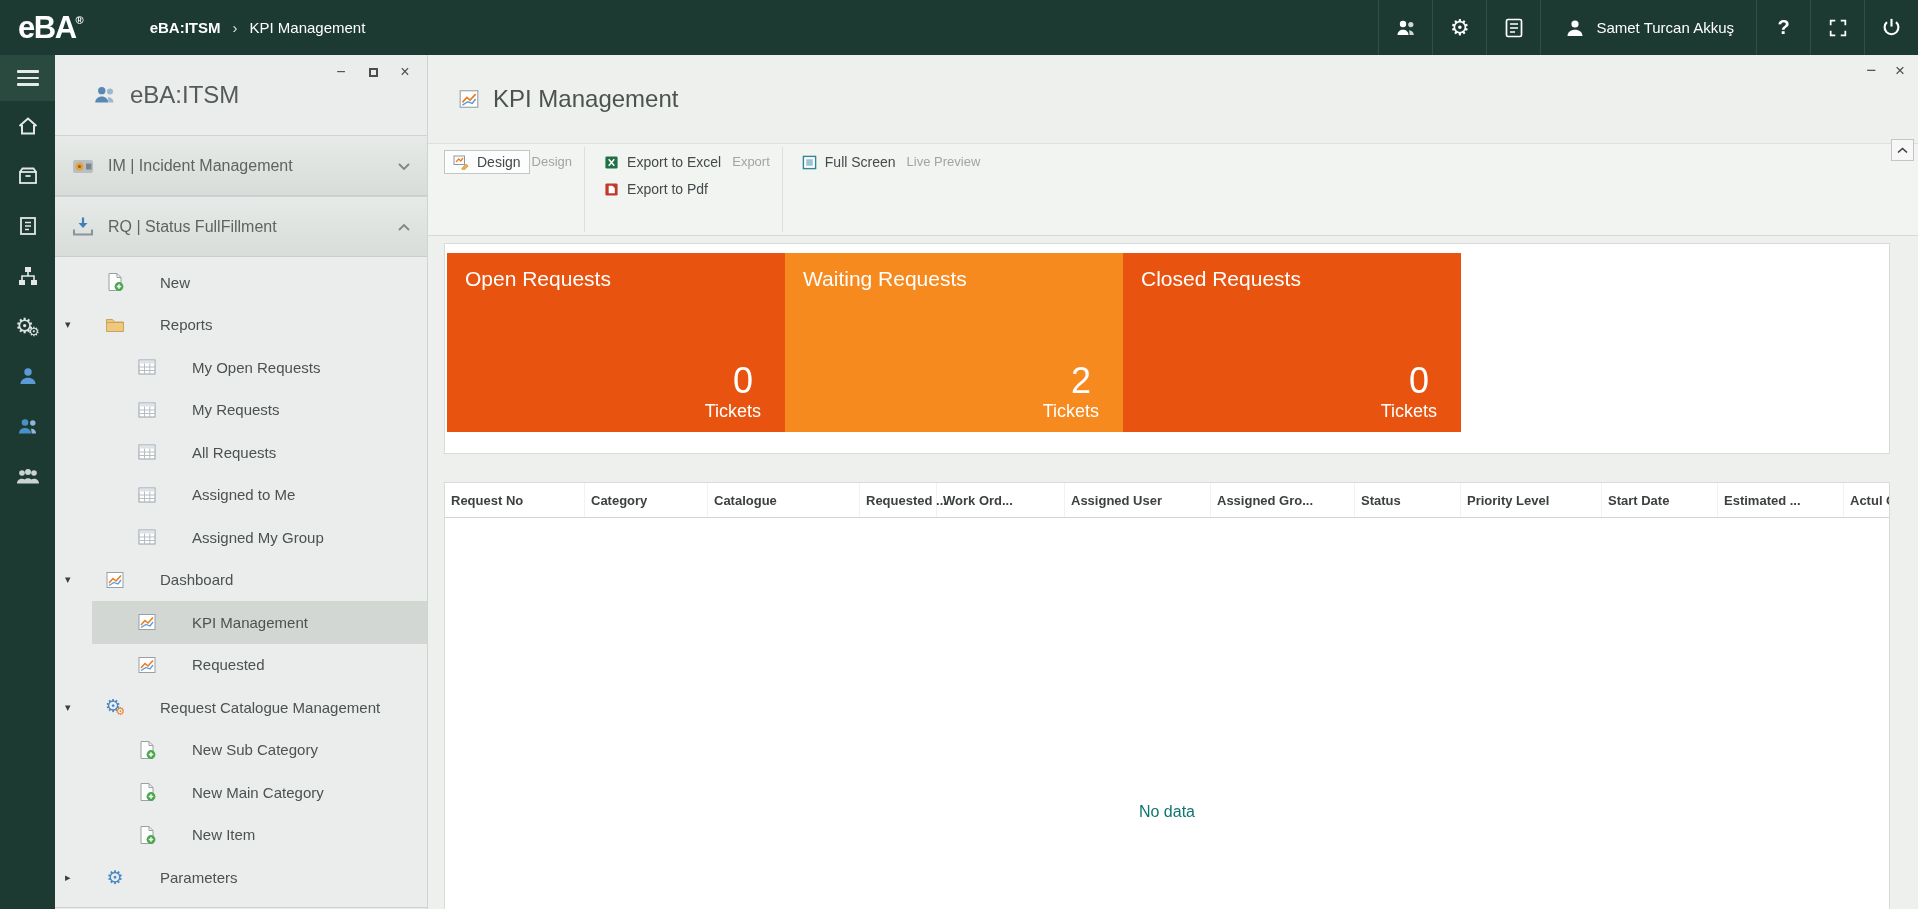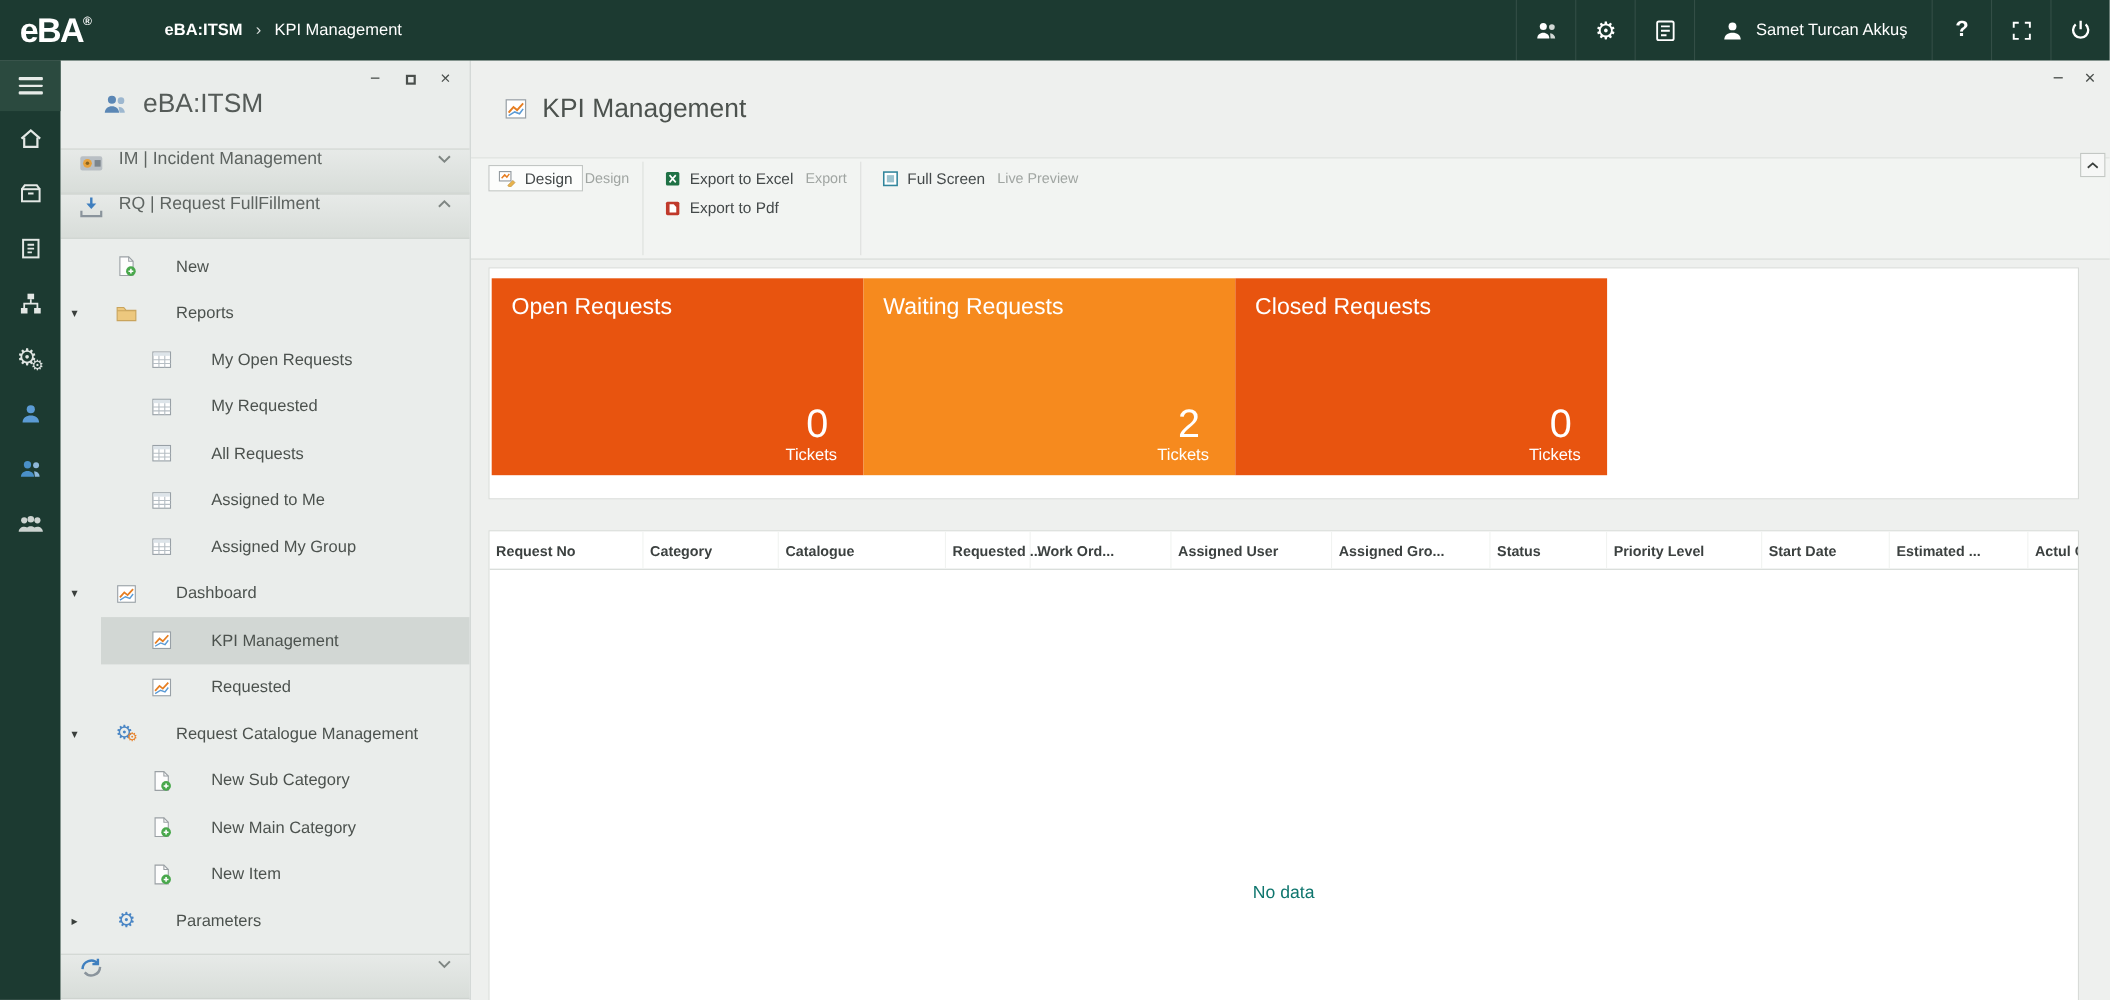--- a/index.html
+++ b/index.html
@@ -30,21 +30,21 @@
   .gear2 { display:flex; align-items:flex-start; color:#dfe5e2; }
   .gear2 .g1 { font-size:21px; line-height:1; }
   .gear2 .g2 { font-size:13px; line-height:1; margin-left:-6px; margin-top:10px; }
 
   
   .sidebar { position:absolute; top:55px; left:55px; width:373px; bottom:0; background:#eaedeb; border-right:1px solid #cfd4d1; overflow:hidden; z-index:7; }
   .sb-controls { position:absolute; top:9px; right:14px; display:flex; align-items:center; gap:16px; color:#4a4f4c; z-index:2; }
   .sb-ctl { width:16px; height:16px; display:flex; align-items:center; justify-content:center; font-size:16px; cursor:pointer; line-height:1; }
   .box-glyph { width:9px; height:9px; border:2px solid #4a4f4c; display:inline-block; }
   .sb-title { height:80px; display:flex; align-items:center; gap:12px; padding-left:37px; font-size:24px; color:#555b58; }
-  .sb-section { height:41px; display:flex; align-items:flex-start; background:linear-gradient(#e7eae8,#d8ddd9); border-top:1px solid #cfd4d0; border-bottom:1px solid #c7cdc9; padding:0 14px 0 16px; cursor:pointer; }
+  .sb-section { height:61px; display:flex; align-items:center; background:linear-gradient(#e7eae8,#d8ddd9); border-top:1px solid #cfd4d0; border-bottom:1px solid #c7cdc9; padding:0 14px 0 16px; cursor:pointer; }
   .sec-icon { width:24px; height:24px; margin-right:13px; flex:none; }
   .sec-label { font-size:16px; color:#5e6461; flex:1; white-space:nowrap; overflow:hidden; }
   .chev { flex:none; }
   .tree { padding-top:4px; }
   .trow { height:42.5px; display:flex; align-items:center; cursor:pointer; font-size:15px; color:#4c524e;gap:24px; }
   .trow.selected { background:linear-gradient(to right, transparent 37px, #d2d7d4 37px); }
   .tri { width:22px; padding-left:10px; font-size:11px; color:#3a3f3c; flex:none; }
   .ticon { width:20px; height:20px; margin-right:11px; flex:none; display:flex; align-items:center; justify-content:center; }
   .lvl1 .ticon { margin-left:4px; }
   .lvl2 { padding-left:82px; }
@@ -70,21 +70,21 @@
   .rsep { width:1px; background:#dcdfdc; margin:3px 0; }
   .scroll-up-btn { position:absolute; top:84px; right:4px; width:23px; height:22px; background:#f6f7f6; border:1px solid #c3c7c4; display:flex; align-items:center; justify-content:center; cursor:pointer; z-index:2; }
 
   .content { padding:7px 0 0 16px; }
   .panel { background:#fff; border:1px solid #d8dbd8; width:1446px; }
   .cards-panel { height:211px; padding:9px 0 0 2px; display:flex; }
   .kpi-card { width:338px; height:179px; color:#fff; display:flex; flex-direction:column; padding:14px 0 10px 18px; cursor:pointer; }
   .kpi-title { font-size:21px; }
   .kpi-bottom { margin-top:auto; text-align:right; padding-right:24px; }
   .kpi-value { font-size:36px; line-height:1; padding-right:8px; }
-  .kpi-unit { font-size:15px; margin-top:2px; }
+  .kpi-unit { font-size:18px; margin-top:2px; }
 
   .table-panel { margin-top:28px; height:520px; overflow:hidden; }
   .thead { display:flex; height:35px; border-bottom:1px solid #d2d6d3; overflow:hidden; }
   .th { flex:none; padding-left:6px; font-size:13px; font-weight:bold; color:#3c4140; line-height:35px; white-space:nowrap; border-right:1px solid #f1f3f1; cursor:pointer; overflow:visible; }
   .th:nth-child(1){width:140px} .th:nth-child(2){width:123px} .th:nth-child(3){width:152px}
   .th:nth-child(4){width:77px}  .th:nth-child(5){width:128px} .th:nth-child(6){width:146px}
   .th:nth-child(7){width:144px} .th:nth-child(8){width:106px} .th:nth-child(9){width:141px}
   .th:nth-child(10){width:116px}.th:nth-child(11){width:126px}.th:nth-child(12){width:90px}
   .nodata { text-align:center; margin-top:285px; font-size:16px; color:#0f766e; }
 </style>
@@ -277,21 +277,21 @@
   </div>
 
   <div class="sb-section">
     <span class="sec-icon">
       <svg width="24" height="24" viewBox="0 0 24 24">
           <path d="M12 2.5v8" stroke="#3f7fbf" stroke-width="2.2" fill="none"></path>
           <path d="M7.5 8l4.5 5 4.5-5z" fill="#3f7fbf"></path>
           <path d="M3 14.5v5h18v-5" fill="none" stroke="#8a949c" stroke-width="2"></path>
         </svg>
     </span>
-    <span class="sec-label">RQ | Request FullFillment</span>
+    <span class="sec-label">RQ | Status FullFillment</span>
     <span class="chev">
       <svg width="18" height="16" viewBox="0 0 18 16">
           <polyline points="4,11 9,6 14,11" fill="none" stroke="#7f8683" stroke-width="1.8"></polyline>
         </svg>
     </span>
   </div>
 
   <div class="tree">
     <div class="trow lvl1">
       <span class="tri"></span>
@@ -326,21 +326,21 @@
       <span class="tlabel">My Open Requests</span>
     </div>
     <div class="trow lvl2">
       <span class="ticon">
         <svg width="20" height="20" viewBox="0 0 20 20">
             <rect x="2" y="3" width="16" height="14" fill="#fff" stroke="#98a0a6"></rect>
             <rect x="2.5" y="3.5" width="15" height="3" fill="#dde4e9"></rect>
             <path d="M2 10h16M2 13.5h16M7.5 6.5v10.5M12.8 6.5v10.5" stroke="#b6bec4"></path>
           </svg>
       </span>
-      <span class="tlabel">My Requested</span>
+      <span class="tlabel">My Requests</span>
     </div>
     <div class="trow lvl2">
       <span class="ticon">
         <svg width="20" height="20" viewBox="0 0 20 20">
             <rect x="2" y="3" width="16" height="14" fill="#fff" stroke="#98a0a6"></rect>
             <rect x="2.5" y="3.5" width="15" height="3" fill="#dde4e9"></rect>
             <path d="M2 10h16M2 13.5h16M7.5 6.5v10.5M12.8 6.5v10.5" stroke="#b6bec4"></path>
           </svg>
       </span>
       <span class="tlabel">All Requests</span>

